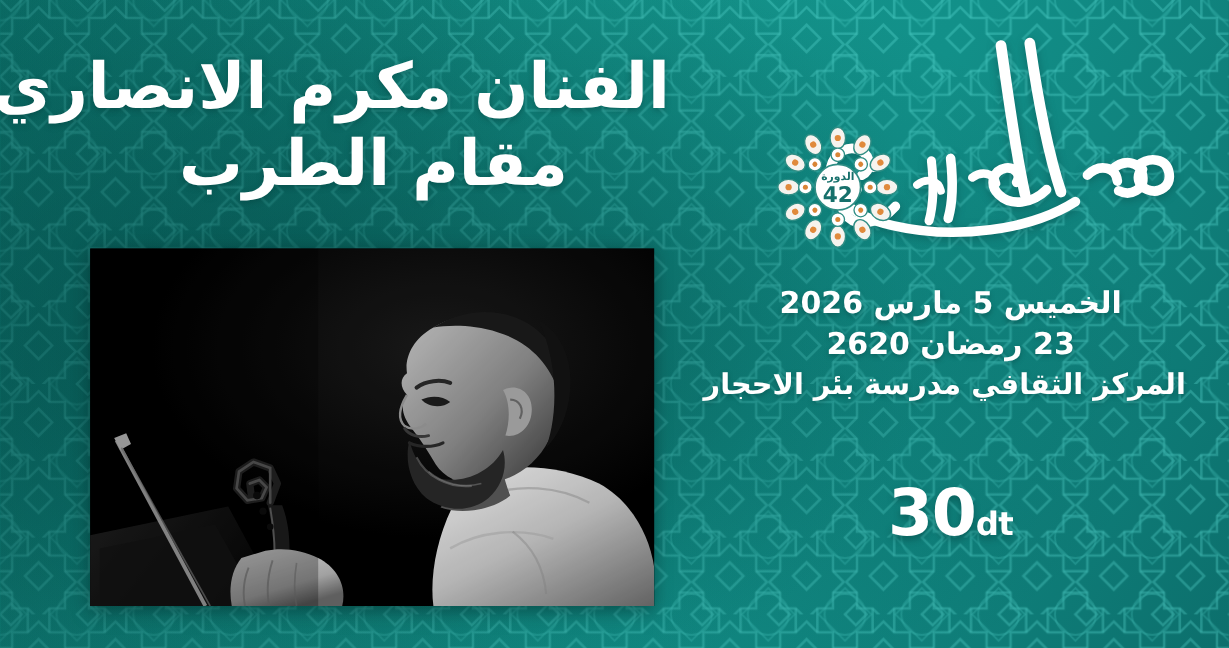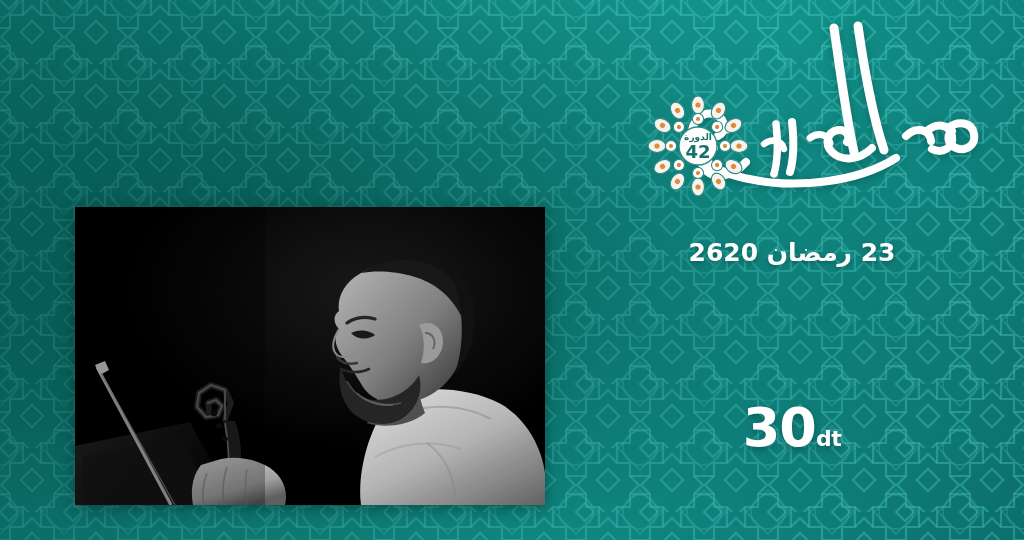--- a/index.html
+++ b/index.html
@@ -58,21 +58,21 @@
     width:470px;height:298px;
     background:#050505;
     overflow:hidden;
     box-shadow:0 3px 14px rgba(0,40,38,.55);
   }
   .photo-canvas{position:absolute;inset:0;}
 
   
   .logo-block{
     position:absolute;
-    left:596px;top:12px;
+    left:596px;top:22px;
     width:392px;height:200px;text-align:right;
   }
   .logo-svg{position:absolute;inset:0;width:100%;height:100%;}
 
   .rosette{
     position:absolute;
     left:50px;top:82px;
     width:104px;height:104px;
   }
 
@@ -100,21 +100,21 @@
     color:#ffffff;
     text-shadow:0 3px 6px rgba(0,52,50,.40);
     direction:ltr;
   }
   .price-amount{
     font-size:54px;
     font-weight:bold;
     letter-spacing:-1px;
   }
   .price-currency{
-    font-size:22px;
+    font-size:27px;
     font-weight:bold;
     letter-spacing:-0.5px;
   }
 </style>
 </head>
 <body>
 
 <div id="poster">
 
   <svg id="pattern" viewBox="0 0 1024 540" preserveAspectRatio="none" aria-hidden="true">
@@ -141,20 +141,24 @@
           <path d="M32 10 L54 32 L32 54 L10 32 Z"></path>
         </g>
       </pattern>
     </defs>
     <rect x="0" y="0" width="1024" height="540" fill="url(#khatam)"></rect>
     <rect x="0" y="0" width="1024" height="540" fill="url(#khatam2)"></rect>
   </svg>
 
   <div id="vignette"></div>
 
+  <div class="title-block">
+    <div class="title-line1">الفنان مكرم الانصاري</div>
+    <div class="title-line2">مقام الطرب</div>
+  </div>
 
   <div class="photo">
     <svg class="photo-canvas" viewBox="0 0 470 298" preserveAspectRatio="xMidYMid slice" aria-hidden="true">
       <defs>
         <linearGradient id="faceG" x1="0" y1="0" x2="1" y2="1">
           <stop offset="0%" stop-color="#cfcfcf"></stop>
           <stop offset="55%" stop-color="#8e8e8e"></stop>
           <stop offset="100%" stop-color="#3a3a3a"></stop>
         </linearGradient>
         <linearGradient id="shirtG" x1="0.2" y1="0" x2="1" y2="1">
@@ -313,20 +317,22 @@
         </g>
 
         <circle cx="52" cy="52" r="19" fill="#ffffff" stroke="#2f8d84" stroke-width="1.4"></circle>
         <text x="52" y="46" text-anchor="middle" fill="#16706b" font-family="DejaVu Sans, Liberation Sans, sans-serif" font-size="9" font-weight="bold">الدورة</text>
         <text x="52" y="64" text-anchor="middle" fill="#16706b" font-family="DejaVu Sans, Liberation Sans, sans-serif" font-size="18" font-weight="bold">42</text>
       </g>
     </svg>
   </div>
 
   <div class="info-block">
+    <div class="info-line">الخميس 5 مارس 2026</div>
     <div class="info-line">23 رمضان 2620</div>
+    <div class="info-line venue">المركز الثقافي مدرسة بئر الاحجار</div>
   </div>
 
   <div class="price-block">
     <span class="price-amount">30</span><span class="price-currency">dt</span>
   </div>
 
 </div>
 
 </body></html>

